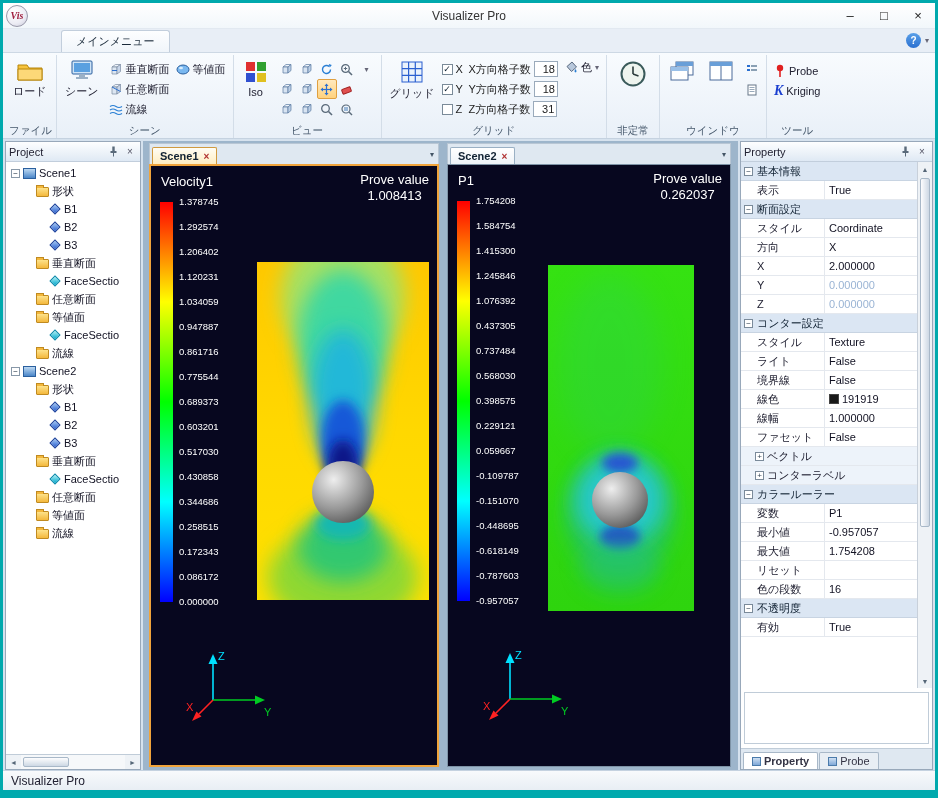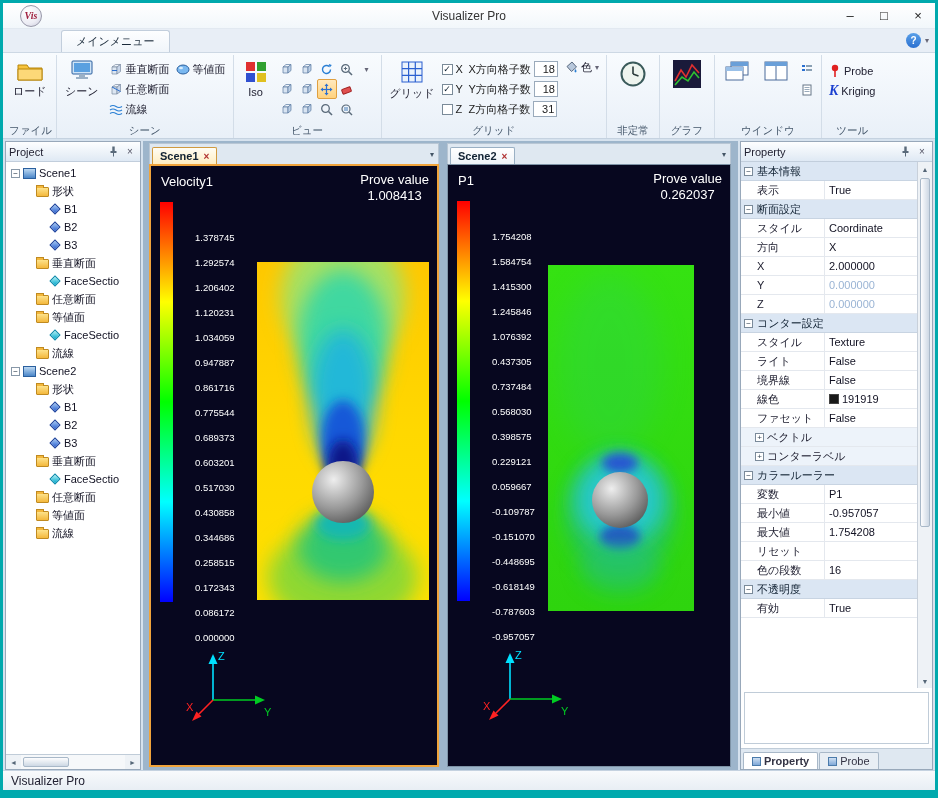--- a/index.html
+++ b/index.html
@@ -3,21 +3,21 @@
 <meta charset="utf-8">
 <style>
   *{margin:0;padding:0;box-sizing:border-box;}
   html,body{width:938px;height:798px;background:#888;}
   .app{width:938px;height:798px;border:3px solid #00a9ad;border-bottom-width:8px;background:#eef3f9;
        position:relative;font-family:"Liberation Sans","DejaVu Sans",sans-serif;font-size:11px;color:#222;
        overflow:hidden;display:flex;flex-direction:column;}
   
   .titlebar{height:26px;background:linear-gradient(#ffffff,#f2f7fb);display:flex;align-items:center;position:relative;border-bottom:1px solid #e2e9f1;flex:none;}
   .app-logo{width:22px;height:22px;border-radius:50%;background:radial-gradient(circle at 35% 30%,#ffffff,#ececf4 60%,#c9c9da);
-            border:1px solid #99a;margin-left:17px;display:flex;align-items:center;justify-content:center;
+            border:1px solid #99a;margin-left:3px;display:flex;align-items:center;justify-content:center;
             font-family:"Liberation Serif","DejaVu Serif",serif;font-style:italic;font-weight:bold;font-size:10px;color:#a02040;z-index:1;}
   .wtitle{position:absolute;left:0;right:0;text-align:center;font-size:12px;color:#333;}
   .win-controls{margin-left:auto;display:flex;z-index:1;}
   .win-btn{width:34px;height:24px;display:flex;align-items:center;justify-content:center;font-size:13px;color:#222;}
   
   .ribbon-tabs{height:24px;background:#e8eef6;display:flex;align-items:flex-end;padding-left:58px;border-bottom:1px solid #cdd8e4;position:relative;flex:none;}
   .ribbon-tab{background:linear-gradient(#fdfeff,#f0f5fa);border:1px solid #c2cedc;border-bottom:none;border-radius:3px 3px 0 0;
               padding:3px 14px;font-size:11px;color:#1a2a3a;}
   .tab-right{position:absolute;right:6px;top:4px;display:flex;align-items:center;gap:4px;}
   .help-circle{width:15px;height:15px;border-radius:50%;background:linear-gradient(#5aa0e8,#2a6fd0);color:#fff;font-size:10px;font-weight:bold;
@@ -79,21 +79,21 @@
   .scene-window.active .sw-tab{background:linear-gradient(#fffdf4,#ffeec2);border-color:#d09a40;}
   .sw-close{color:#b03030;font-weight:bold;font-size:10px;}
   .sw-dd{margin-left:auto;margin-right:4px;font-size:8px;color:#456;align-self:center;}
   .sw-viewport{flex:1;position:relative;background:#07071f;overflow:hidden;}
   .scene-window.active .sw-viewport{border:2px solid #f0a43c;}
   .scene-window:not(.active) .sw-viewport{border:1px solid #7e93a6;}
   .vp-var{position:absolute;left:10px;top:8px;color:#fff;font-size:13px;}
   .vp-probe{position:absolute;right:8px;top:6px;text-align:center;color:#fff;font-size:13px;line-height:16px;}
   .cb-bar{position:absolute;left:9px;top:36px;width:13px;height:400px;
      background:linear-gradient(to bottom,#ff0000 0%,#ff8000 12.5%,#ffff00 25%,#80ff00 37.5%,#00ff00 50%,#00ff80 62.5%,#00ffff 75%,#0080ff 87.5%,#0000ff 100%);}
-  .cb-labels{position:absolute;left:44px;top:30px;height:412px;display:flex;flex-direction:column;justify-content:space-between;margin-top:36px;}
+  .cb-labels{position:absolute;left:28px;top:30px;height:412px;display:flex;flex-direction:column;justify-content:space-between;}
   .cb-val{color:#fff;font-size:9.5px;line-height:12px;}
   .vp-field{position:absolute;}
   .vp-triad{position:absolute;left:34px;top:478px;}
   
   .prop-mid{flex:1;display:flex;overflow:hidden;min-height:0;}
   .prop-grid{flex:1;overflow:hidden;}
   .pg-group{height:19px;background:#dbe6f3;border-bottom:1px solid #c8d4e2;display:flex;align-items:center;gap:4px;padding-left:3px;font-size:11px;color:#123;}
   .pg-box{width:9px;height:9px;border:1px solid #7a8a9a;background:#fff;font-size:8px;line-height:7px;text-align:center;color:#345;flex:none;}
   .pg-row{height:19px;display:flex;border-bottom:1px solid #e4e8ee;font-size:11px;}
   .pg-label{width:84px;border-right:1px solid #e4e8ee;padding-left:16px;color:#223;white-space:nowrap;overflow:hidden;display:flex;align-items:center;gap:3px;flex:none;}
@@ -350,32 +350,20 @@
           <svg width="28" height="28">
               <circle cx="14" cy="14" r="11.5" fill="#eef4ee" stroke="#3a5a5a" stroke-width="2"></circle>
               <line x1="14" y1="14" x2="14" y2="6.5" stroke="#2a3a3a" stroke-width="1.6"></line>
               <line x1="14" y1="14" x2="19.5" y2="16" stroke="#2a3a3a" stroke-width="1.6"></line>
             </svg>
         </div>
       </div>
       <div class="rgroup-caption">非定常</div>
     </div>
 
-    <div class="rgroup">
-      <div class="rgroup-body" style="justify-content:center;width:46px;">
-        <div class="bigbtn">
-          <svg width="28" height="28">
-              <rect width="28" height="28" fill="#1a1a3a"></rect>
-              <path d="M2 21 L8 10 13 17 19 5 26 13" stroke="#e03030" fill="none" stroke-width="1.6"></path>
-              <path d="M2 25 L9 17 15 21 21 12 26 18" stroke="#30c030" fill="none" stroke-width="1.6"></path>
-            </svg>
-        </div>
-      </div>
-      <div class="rgroup-caption">グラフ</div>
-    </div>
 
     <div class="rgroup">
       <div class="rgroup-body">
         <div class="bigbtn">
           <svg width="26" height="24">
               <rect x="7" y="2" width="17" height="13" fill="#fff" stroke="#4a6a9a"></rect>
               <rect x="7" y="2" width="17" height="4" fill="#6a9fd8"></rect>
               <rect x="2" y="7" width="17" height="13" fill="#fff" stroke="#4a6a9a"></rect>
               <rect x="2" y="7" width="17" height="4" fill="#9ac0e8"></rect>
             </svg>
@@ -776,20 +764,24 @@
             </div>
             <div class="pg-row">
               <div class="pg-label">境界線</div>
               <div class="pg-value">False</div>
             </div>
             <div class="pg-row">
               <div class="pg-label">線色</div>
               <div class="pg-value"><span class="pg-swatch" style="background: rgb(25, 25, 25);"></span>191919</div>
             </div>
             <div class="pg-row">
+              <div class="pg-label">線幅</div>
+              <div class="pg-value">1.000000</div>
+            </div>
+            <div class="pg-row">
               <div class="pg-label">ファセット</div>
               <div class="pg-value">False</div>
             </div>
             <div class="pg-row pg-expandrow">
               <div class="pg-label"><span class="pg-box">+</span>ベクトル</div>
               <div class="pg-value"></div>
             </div>
             <div class="pg-row pg-expandrow">
               <div class="pg-label"><span class="pg-box">+</span>コンターラベル</div>
               <div class="pg-value"></div>

